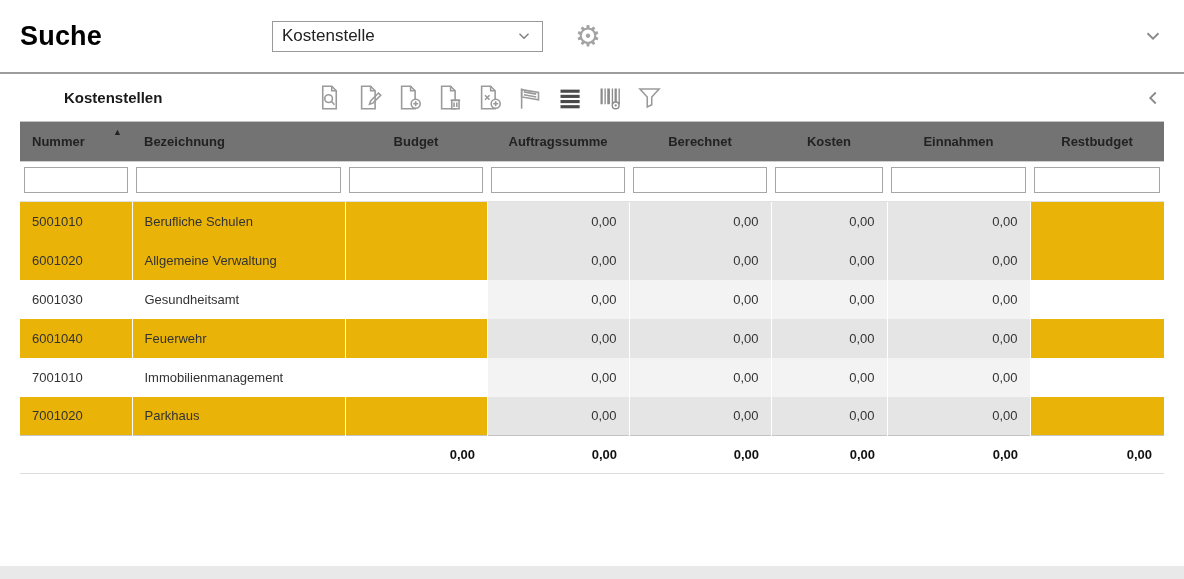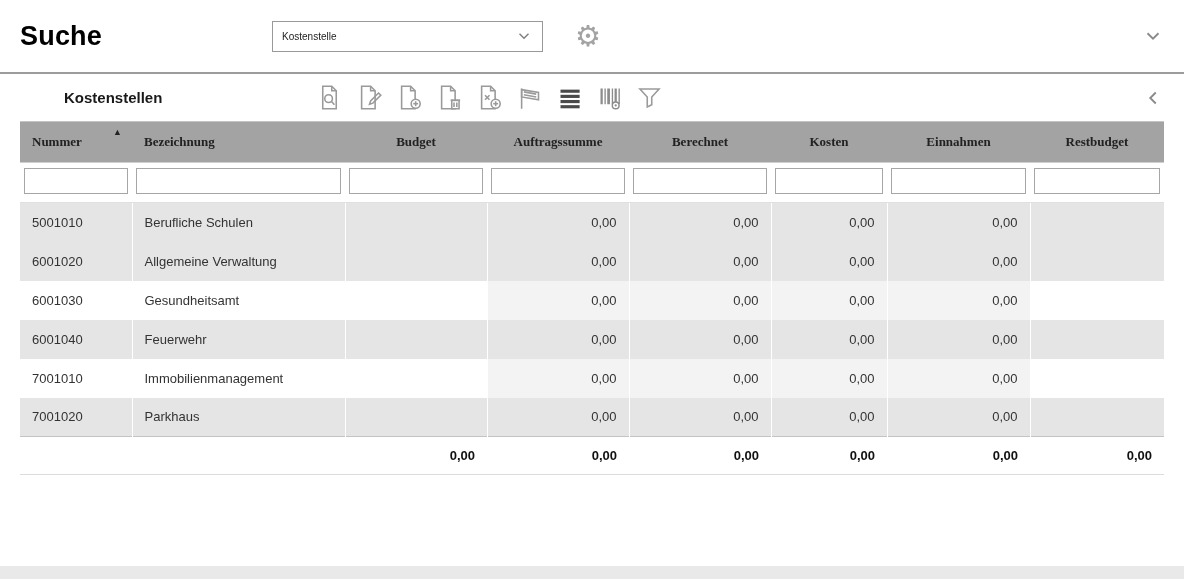--- a/index.html
+++ b/index.html
@@ -10,57 +10,57 @@
     color:#333; background:#fff;
     position:relative; overflow:hidden;
   }
 
   
   .top-bar { display:flex; align-items:center; height:72px; padding:0 20px; }
   .page-title { font-size:27px; font-weight:bold; color:#000; width:252px; letter-spacing:0.2px; }
   .dropdown {
     width:271px; height:31px; border:1px solid #999; background:#fff;
     display:flex; align-items:center; justify-content:space-between;
-    padding:0 9px; font-size:10px; color:#222; cursor:pointer;
+    padding:0 9px; font-size:17px; color:#222; cursor:pointer;
   }
   .gear-wrap { margin-left:32px; font-size:29px; color:#a3a3a3; line-height:1; cursor:pointer; }
   .spacer { flex:1; }
   .chev-btn { cursor:pointer; display:flex; align-items:center; }
 
   .divider { border:none; border-top:2px solid #9c9c9c; margin:0; }
 
   
   .panel-head { display:flex; align-items:center; height:47px; padding:0 20px; }
   .panel-title { font-size:15px; font-weight:bold; color:#1a1a1a; width:252px;margin-left:44px; }
   .toolbar { display:flex; align-items:center; gap:13px; }
   .tool { cursor:pointer; display:flex; align-items:center; }
 
   
   table { border-collapse:collapse; width:1144px; margin:0 20px; table-layout:fixed; }
   thead th {
     font-size:13px; font-weight:bold; color:#222; text-align:left;
     padding:12px 12px; border-top:1px solid #c4c4c4; border-bottom:1px solid #cfcfcf;
-    background:#a3a3a3; position:relative; cursor:pointer; white-space:nowrap;font-family:Liberation Serif, serif;
+    background:#737373; position:relative; cursor:pointer; white-space:nowrap;
   }
   th.num { text-align:center; }
   .sort-arrow { position:absolute; top:5px; right:10px; font-size:9px; color:#222; }
 
   .filter-row td { padding:5px 4px 8px 4px; background:#fff; border-bottom:1px solid #e0e0e0; }
   .filter-row input {
     width:100%; height:26px; border:1px solid #a6a6a6; background:#fff;
     font-family:inherit; font-size:13px; padding:0 6px; outline:none;
   }
 
   tbody td {
     height:39px; font-size:13px; color:#333; padding:0 12px;
     overflow:hidden; white-space:nowrap; background:#fff;
   }
   tbody td.num { text-align:right; }
   tbody td + td { border-left:1px solid #fff; }
-  tbody tr.odd  td { background:#e5e5e5; }
+  tbody tr.odd  td { background:#eab308; }
   tbody tr.odd  td.val { background:#e5e5e5; }
   tbody tr.even td.val { background:#f3f3f3; }
   tbody tr { cursor:pointer; }
 
   tfoot td {
     height:38px; font-size:13px; font-weight:bold; color:#111;
     padding:0 12px; text-align:right; background:#fff;
     border-top:1px solid #c4c4c4; border-bottom:1px solid #dcdcdc;
   }
 

